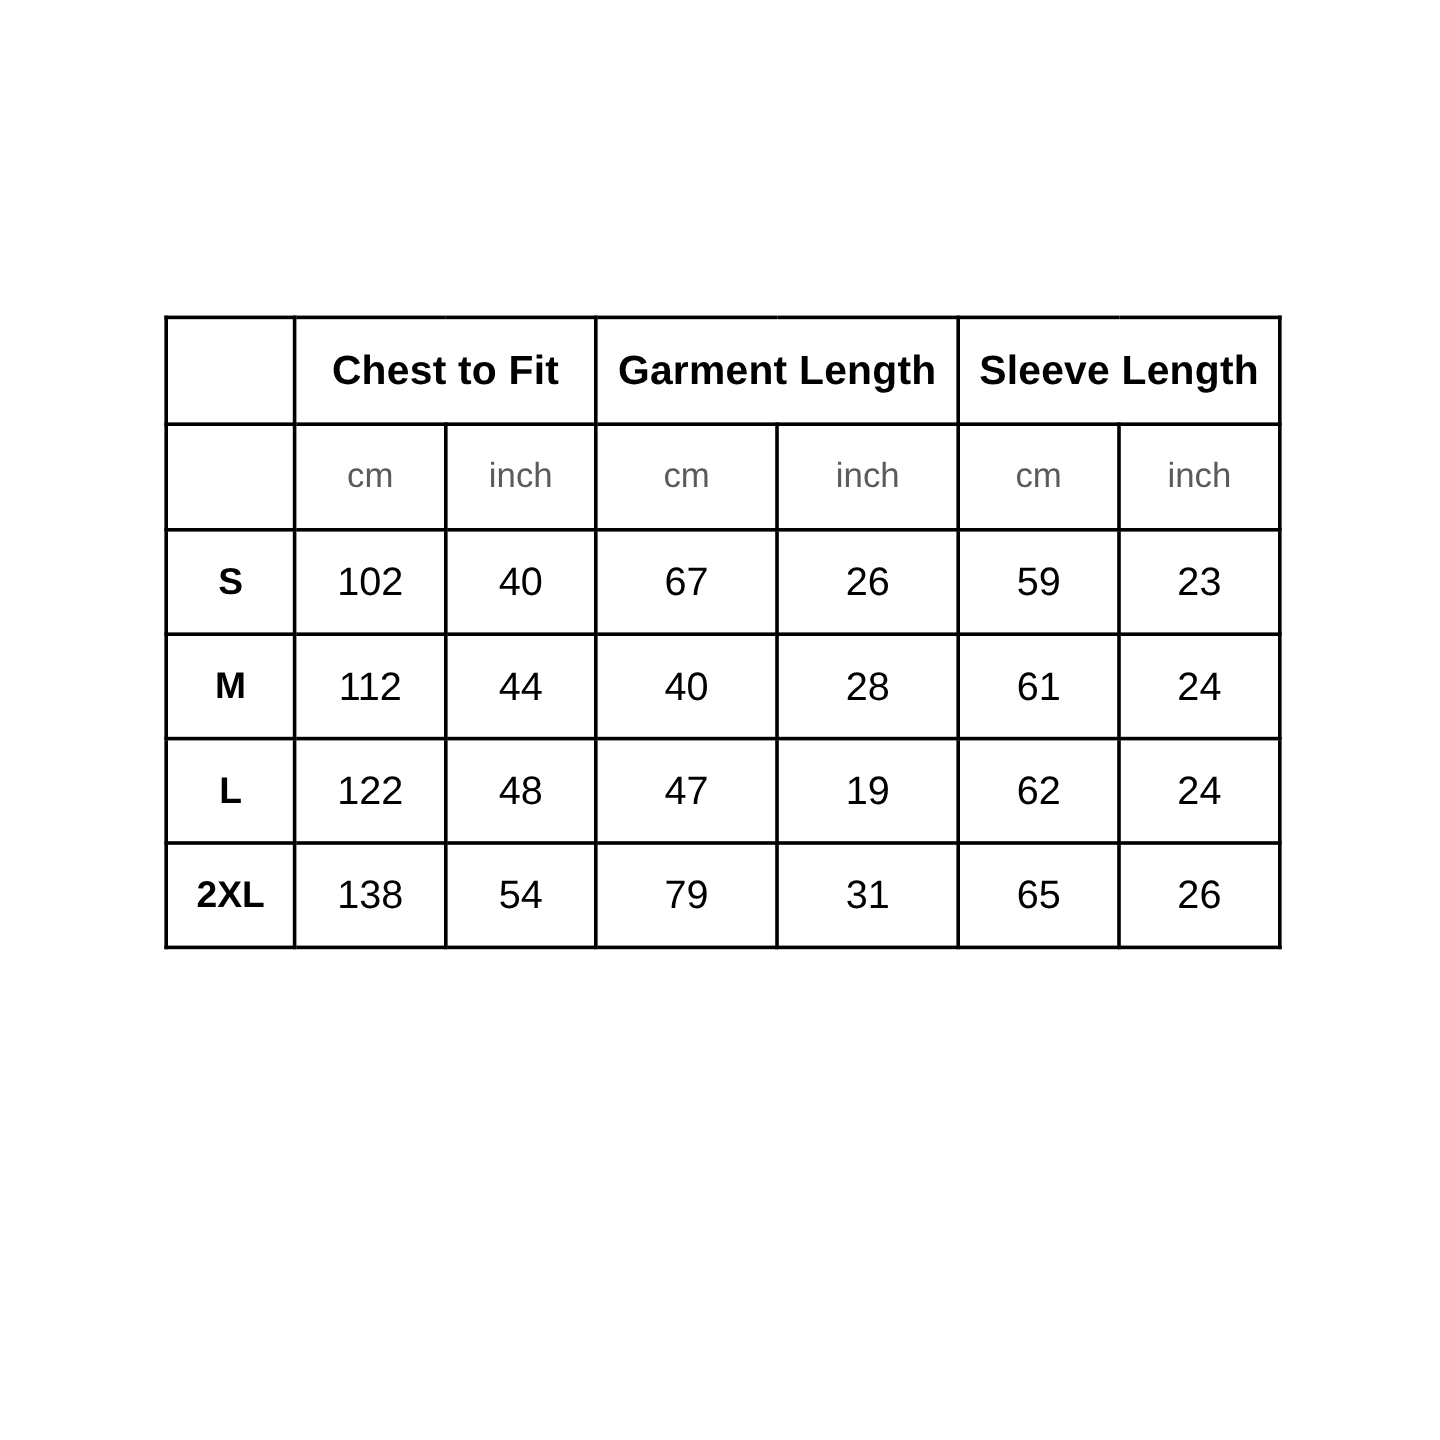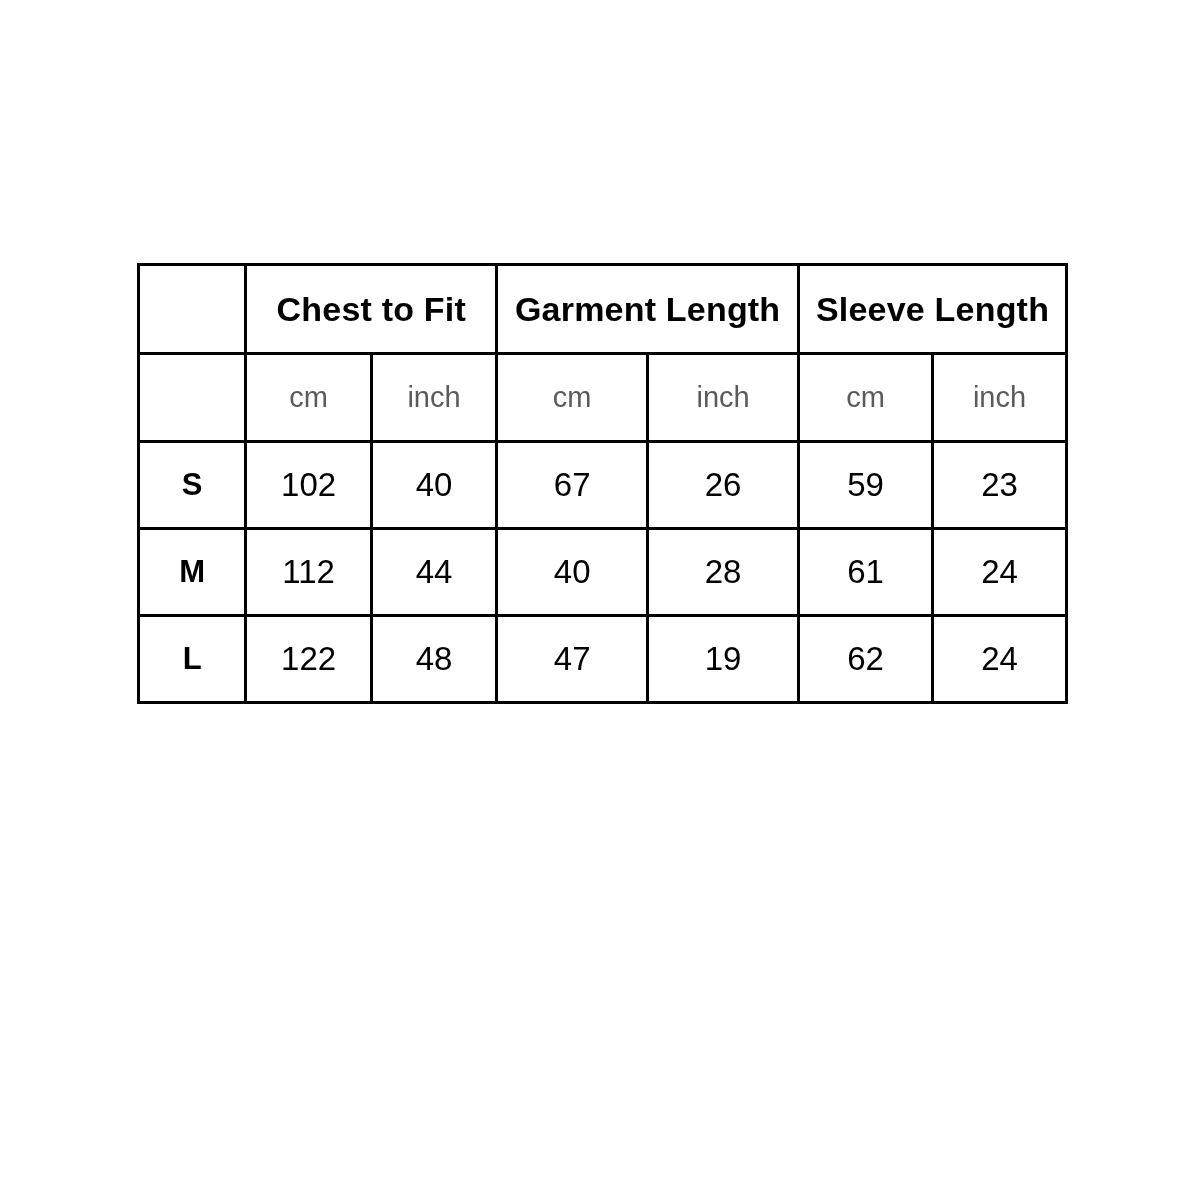--- a/index.html
+++ b/index.html
@@ -131,16 +131,25 @@
         <td class="size-label">L</td>
         <td>122</td>
         <td>48</td>
         <td>47</td>
         <td>19</td>
         <td>62</td>
         <td>24</td>
       </tr>
 
 
+      <tr class="data-row">
+        <td class="size-label">2XL</td>
+        <td>138</td>
+        <td>54</td>
+        <td>79</td>
+        <td>31</td>
+        <td>65</td>
+        <td>26</td>
+      </tr>
 
     </tbody>
   </table>
 </div>
 
 </body></html>

